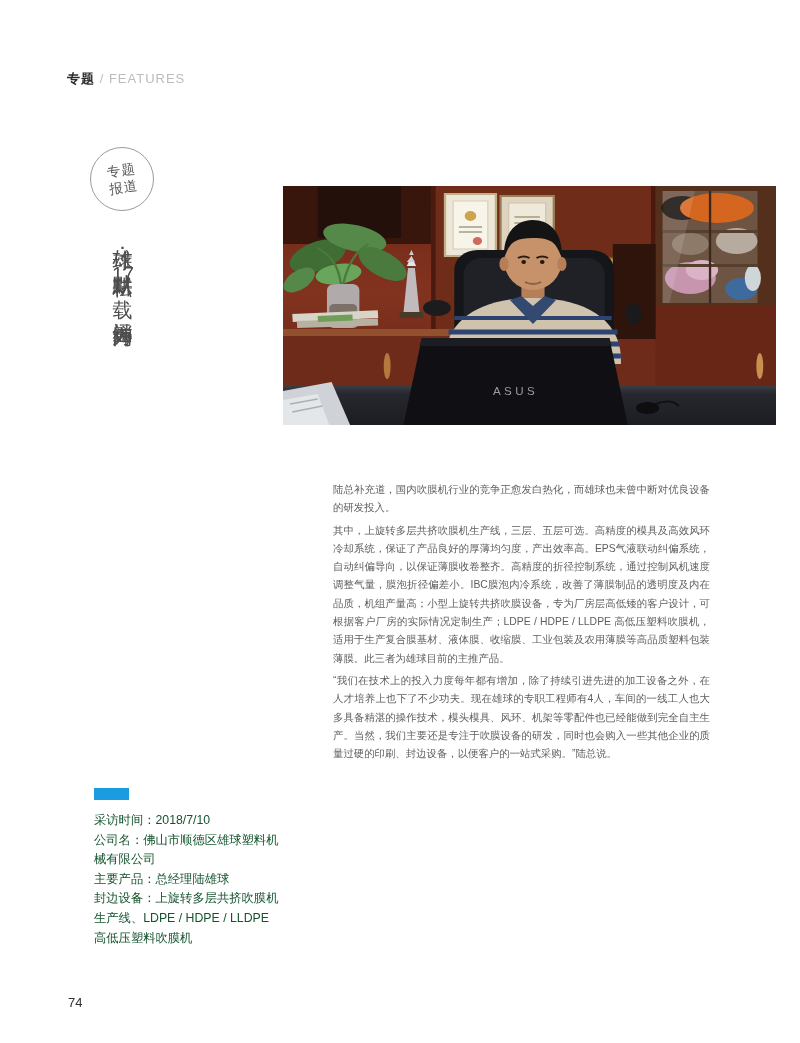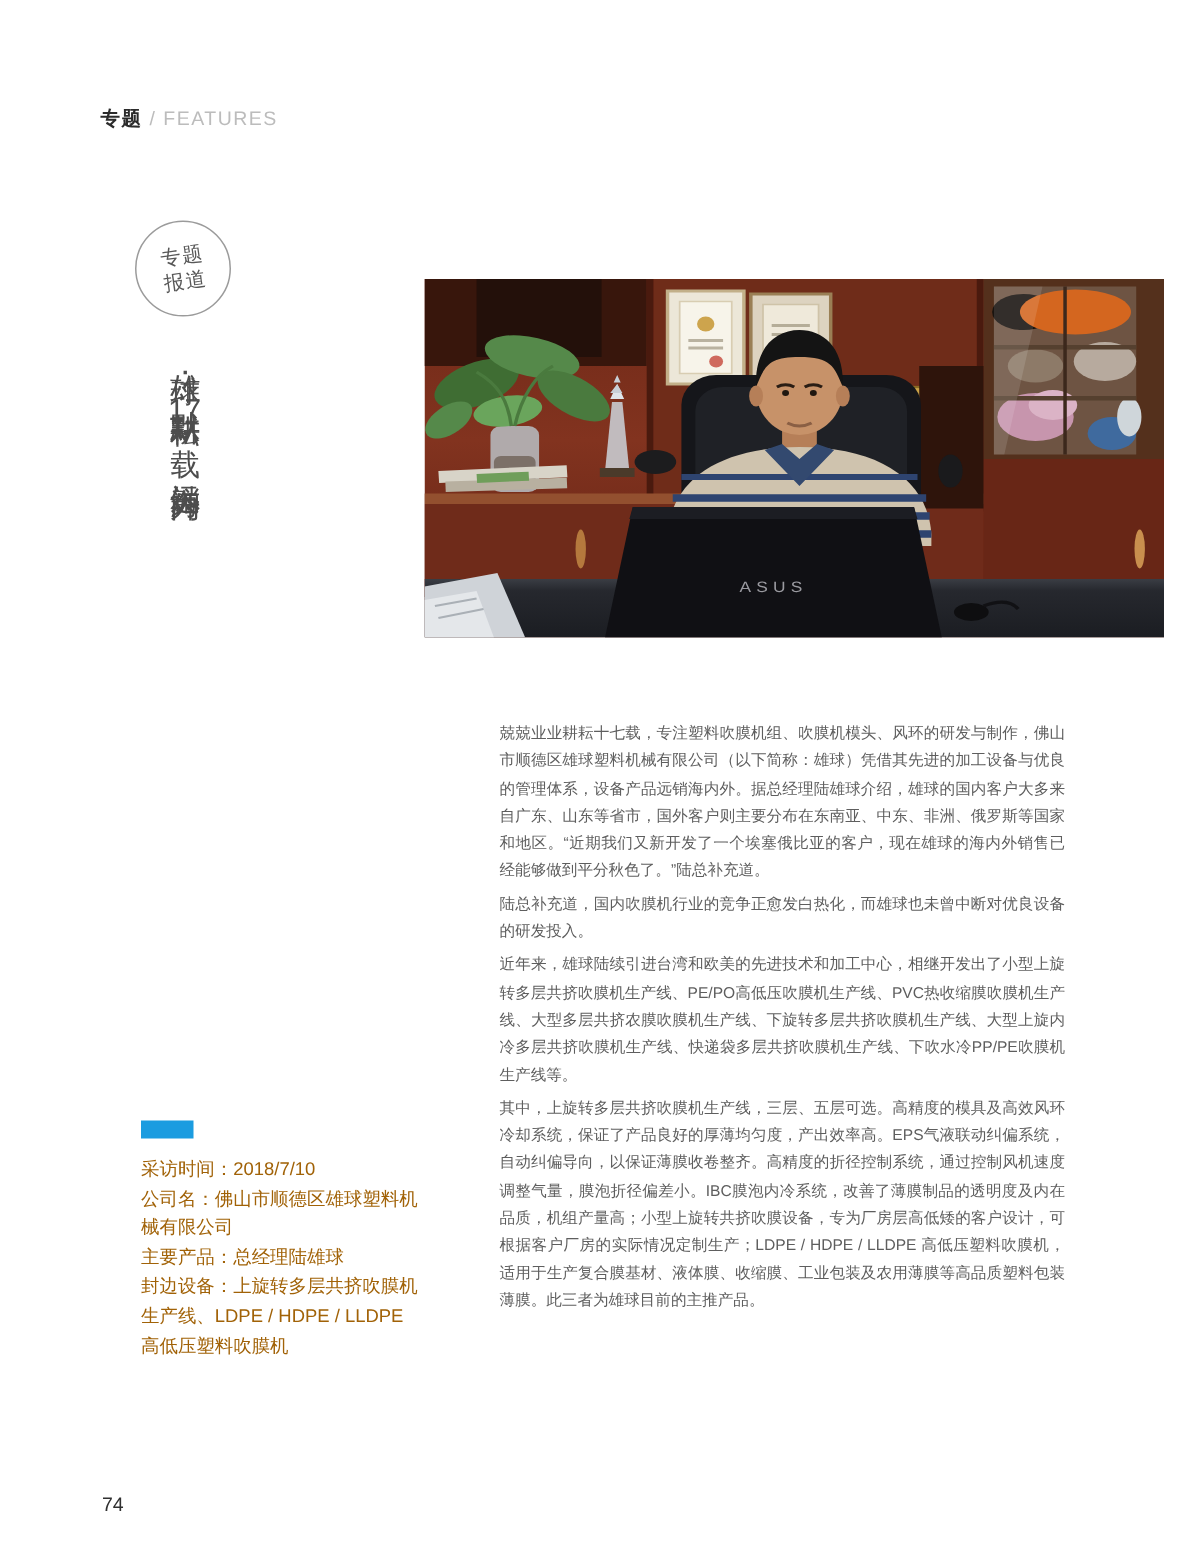--- a/index.html
+++ b/index.html
@@ -35,22 +35,22 @@
   .photo svg { display:block; width:100%; height:100%; }
   
   .article {
     position:absolute; left:333px; top:481px; width:377px;
     font-size:10.4px; line-height:18.3px; color:#5e5e5e;
     text-align:justify;
   }
   .article p { margin-bottom:4px; }
   
   .info {
-    position:absolute; left:94px; top:747px; width:185px;
-    font-size:12.3px; line-height:19.6px; color:#a16207;
+    position:absolute; left:94px; top:788px; width:185px;
+    font-size:12.3px; line-height:19.6px; color:#14532d;
   }
   .info-marker { width:35px; height:12px; background:#1b9ce0; margin-bottom:11px; }
   .info-item { display:inline; }
   
   .page-number { position:absolute; left:68px; top:995px; font-size:13px; color:#303030; }
 </style>
 </head>
 <body>
 
 <div class="page">
@@ -199,24 +199,23 @@
       </g>
 
       <g>
         <ellipse cx="315" cy="222" rx="10" ry="6" fill="#0e0e10"></ellipse>
         <path d="M322 218 q14 -6 20 2" stroke="#111114" stroke-width="2" fill="none"></path>
       </g>
     </svg>
   </div>
 
   <div class="article">
-    <p>兢兢业业耕耘十七载，专注塑料吹膜机组、吹膜机模头、风环的研发与制作，佛山市顺德区雄球塑料机械有限公司（以下简称：雄球）凭借其先进的加工设备与优良的管理体系，设备产品远销海内外。据总经理陆雄球介绍，雄球的国内客户大多来自广东、山东等省市，国外客户则主要分布在东南亚、中东、非洲、俄罗斯等国家和地区。“近期我们又新开发了一个埃塞俄比亚的客户，现在雄球的海内外销售已经能够做到平分秋色了。”陆总补充道。</p>
     <p>陆总补充道，国内吹膜机行业的竞争正愈发白热化，而雄球也未曾中断对优良设备的研发投入。</p>
-    <p>近年来，雄球陆续引进台湾和欧美的先进技术和加工中心，相继开发出了小型上旋转多层共挤吹膜机生产线、PE/PO高低压吹膜机生产线、PVC热收缩膜吹膜机生产线、大型多层共挤农膜吹膜机生产线、下旋转多层共挤吹膜机生产线、大型上旋内冷多层共挤吹膜机生产线、快递袋多层共挤吹膜机生产线、下吹水冷PP/PE吹膜机生产线等。</p>
     <p>其中，上旋转多层共挤吹膜机生产线，三层、五层可选。高精度的模具及高效风环冷却系统，保证了产品良好的厚薄均匀度，产出效率高。EPS气液联动纠偏系统，自动纠偏导向，以保证薄膜收卷整齐。高精度的折径控制系统，通过控制风机速度调整气量，膜泡折径偏差小。IBC膜泡内冷系统，改善了薄膜制品的透明度及内在品质，机组产量高；小型上旋转共挤吹膜设备，专为厂房层高低矮的客户设计，可根据客户厂房的实际情况定制生产；LDPE / HDPE / LLDPE 高低压塑料吹膜机，适用于生产复合膜基材、液体膜、收缩膜、工业包装及农用薄膜等高品质塑料包装薄膜。此三者为雄球目前的主推产品。</p>
+    <p>“我们在技术上的投入力度每年都有增加，除了持续引进先进的加工设备之外，在人才培养上也下了不少功夫。现在雄球的专职工程师有4人，车间的一线工人也大多具备精湛的操作技术，模头模具、风环、机架等零配件也已经能做到完全自主生产。当然，我们主要还是专注于吹膜设备的研发，同时也会购入一些其他企业的质量过硬的印刷、封边设备，以便客户的一站式采购。”陆总说。</p>
   </div>
 
   <div class="info">
     <div class="info-marker"></div>
     <div><span class="info-item"><span>采访时间：</span><span>2018/7/10</span></span><br><span class="info-item"><span>公司名：</span><span>佛山市顺德区雄球塑料机械有限公司</span></span><br><span class="info-item"><span>主要产品：</span><span>总经理陆雄球</span></span><br><span class="info-item"><span>封边设备：</span><span>上旋转多层共挤吹膜机生产线、LDPE / HDPE / LLDPE 高低压塑料吹膜机</span></span>
     </div>
   </div>
 
   <div class="page-number">74</div>
 

